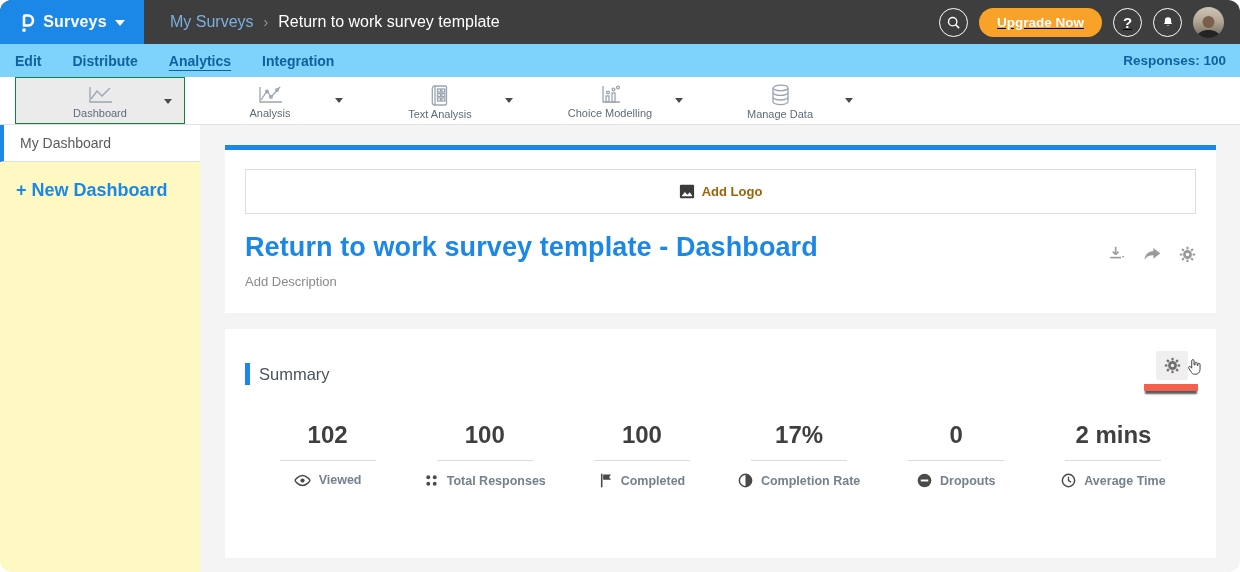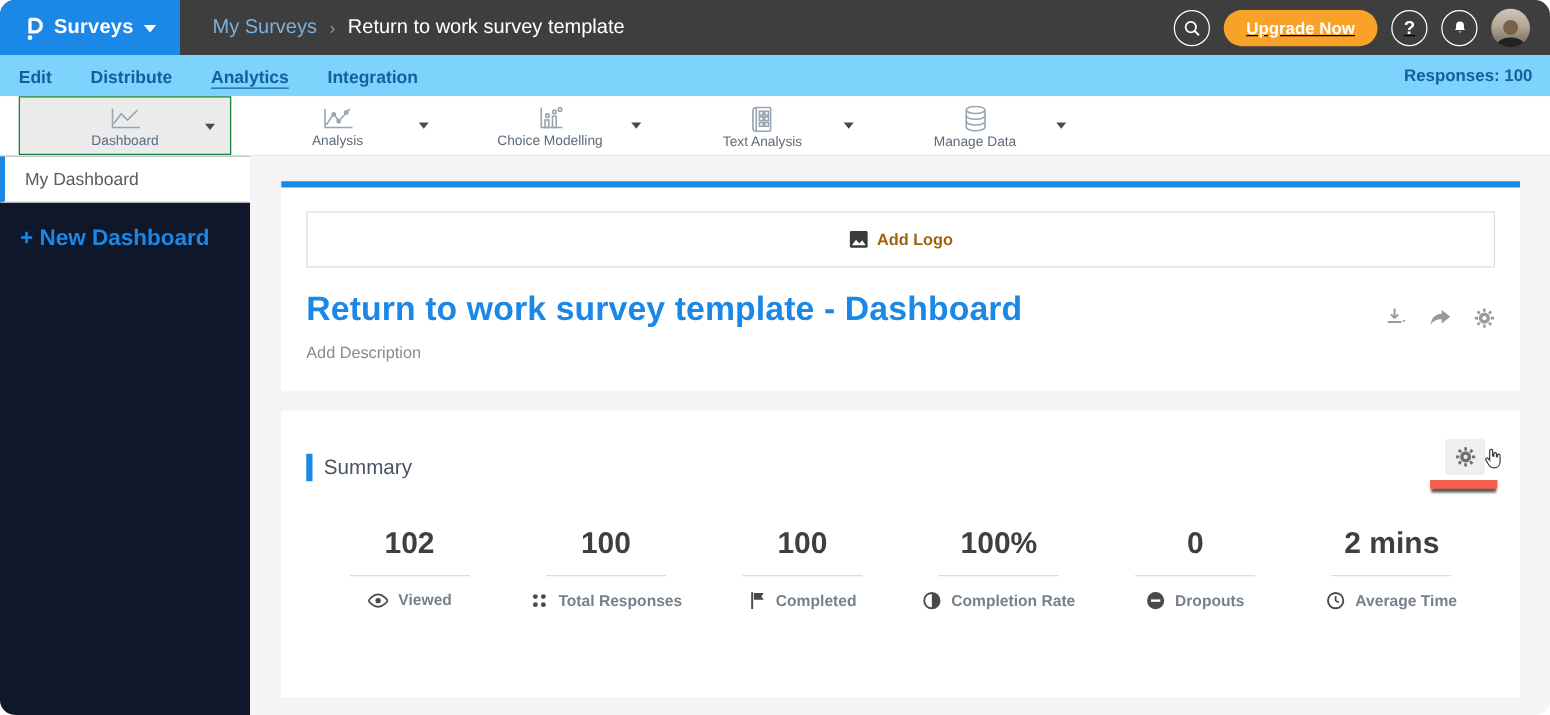--- a/index.html
+++ b/index.html
@@ -42,21 +42,21 @@
   .tool-cell { width:170px; position:relative; display:flex; flex-direction:column;
     align-items:center; justify-content:center; cursor:pointer; padding-top:3px; }
   .tool-cell.active { background:#EBEBEB; border:1px solid #15803d; }
   .tool-cell .t-label { font-size:11px; color:#5D6C7B; margin-top:2px; }
   .tool-cell svg { stroke:#9AA5B1; fill:none; stroke-width:1.3; }
   .tool-caret { position:absolute; right:12px; top:21px; width:0; height:0;
     border-left:4.5px solid transparent; border-right:4.5px solid transparent; border-top:5.5px solid #4a4a4a; }
 
   
   .body-row { flex:1; display:flex; overflow:hidden; }
-  .sidebar { width:200px; background:#0f172a; flex:0 0 auto; }
+  .sidebar { width:200px; background:#fef9c3; flex:0 0 auto; }
   .sidebar-item { height:37px; background:#fff; border-left:4px solid #1B87E6;
     display:flex; align-items:center; padding-left:16px; font-size:14px; color:#5a5a5a;
     cursor:pointer; border-bottom:1px solid #e0e0e0; }
   .new-dashboard { padding:18px 16px; font-size:18px; color:#1B87E6; font-weight:600; cursor:pointer; }
 
   .content { flex:1; background:#F4F4F4; padding:20px 24px 0 25px; overflow:hidden; }
 
   
   .card { background:#fff; }
   .title-card { border-top:5px solid #1B87E6; padding:19px 20px 24px 20px; }
@@ -170,47 +170,47 @@
             <circle cx="14" cy="11" r="1.3"></circle>
             <circle cx="20" cy="4" r="1.3"></circle>
         </svg>
       </span>
       <span class="t-label">Analysis</span>
       <span class="tool-caret"></span>
     </div>
 
     <div class="tool-cell">
       <span style="display:flex;">
-        <svg width="23" height="20" viewBox="0 0 23 20">
-          <path d="M4 1v16h17"></path>
-          <rect x="7" y="11" width="3" height="6"></rect>
-          <rect x="13" y="8" width="3" height="9"></rect>
-          <circle cx="9" cy="7.5" r="1.4"></circle>
-            <circle cx="14.5" cy="4.5" r="1.4"></circle>
-            <circle cx="19" cy="2.5" r="1.4"></circle>
-        </svg>
-      </span>
-      <span class="t-label">Choice Modelling</span>
-      <span class="tool-caret"></span>
-    </div>
-
-    <div class="tool-cell">
-      <span style="display:flex;">
         <svg width="20" height="21" viewBox="0 0 20 21">
           <path d="M5 1h10.5a1 1 0 011 1v17a1 1 0 01-1 1H5z"></path>
           <path d="M5 1C3.4 1 2.3 2 2.3 3.6v13.8C2.3 19 3.4 20 5 20"></path>
           <rect x="7.5" y="4" width="3" height="3"></rect>
             <rect x="11.8" y="4" width="3" height="3"></rect>
           <rect x="7.5" y="8.5" width="3" height="3"></rect>
             <rect x="11.8" y="8.5" width="3" height="3"></rect>
           <rect x="7.5" y="13" width="3" height="3"></rect>
             <rect x="11.8" y="13" width="3" height="3"></rect>
         </svg>
       </span>
       <span class="t-label">Text Analysis</span>
+      <span class="tool-caret"></span>
+    </div>
+
+    <div class="tool-cell">
+      <span style="display:flex;">
+        <svg width="23" height="20" viewBox="0 0 23 20">
+          <path d="M4 1v16h17"></path>
+          <rect x="7" y="11" width="3" height="6"></rect>
+          <rect x="13" y="8" width="3" height="9"></rect>
+          <circle cx="9" cy="7.5" r="1.4"></circle>
+            <circle cx="14.5" cy="4.5" r="1.4"></circle>
+            <circle cx="19" cy="2.5" r="1.4"></circle>
+        </svg>
+      </span>
+      <span class="t-label">Choice Modelling</span>
       <span class="tool-caret"></span>
     </div>
 
     <div class="tool-cell">
       <span style="display:flex;">
         <svg width="21" height="22" viewBox="0 0 21 22">
           <ellipse cx="10.5" cy="4" rx="7.5" ry="2.8"></ellipse>
           <path d="M3 4v4.6c0 1.5 3.4 2.8 7.5 2.8S18 10.1 18 8.6V4"></path>
           <path d="M3 8.6v4.6c0 1.5 3.4 2.8 7.5 2.8s7.5-1.3 7.5-2.8V8.6"></path>
           <path d="M3 13.2v4.6c0 1.5 3.4 2.8 7.5 2.8s7.5-1.3 7.5-2.8v-4.6"></path>
@@ -354,21 +354,21 @@
                 <svg width="14" height="15" viewBox="0 0 18 21">
                   <line x1="3" y1="1" x2="3" y2="20" stroke="#4a4a4a" stroke-width="2.2"></line>
                   <path d="M5 2h11l-2.6 3.8L16 9.6H5z" fill="#4a4a4a"></path>
                 </svg>
               </span>
               <span>Completed</span>
             </div>
           </div>
 
           <div class="stat">
-            <div class="stat-value">100%</div>
+            <div class="stat-value">17%</div>
             <div class="stat-divider"></div>
             <div class="stat-label">
               <span style="display:flex;">
                 <svg width="15" height="15" viewBox="0 0 22 22">
                   <circle cx="11" cy="11" r="9" fill="none" stroke="#4a4a4a" stroke-width="2.2"></circle>
                   <path d="M11 2a9 9 0 010 18z" fill="#4a4a4a"></path>
                 </svg>
               </span>
               <span>Completion Rate</span>
             </div>

